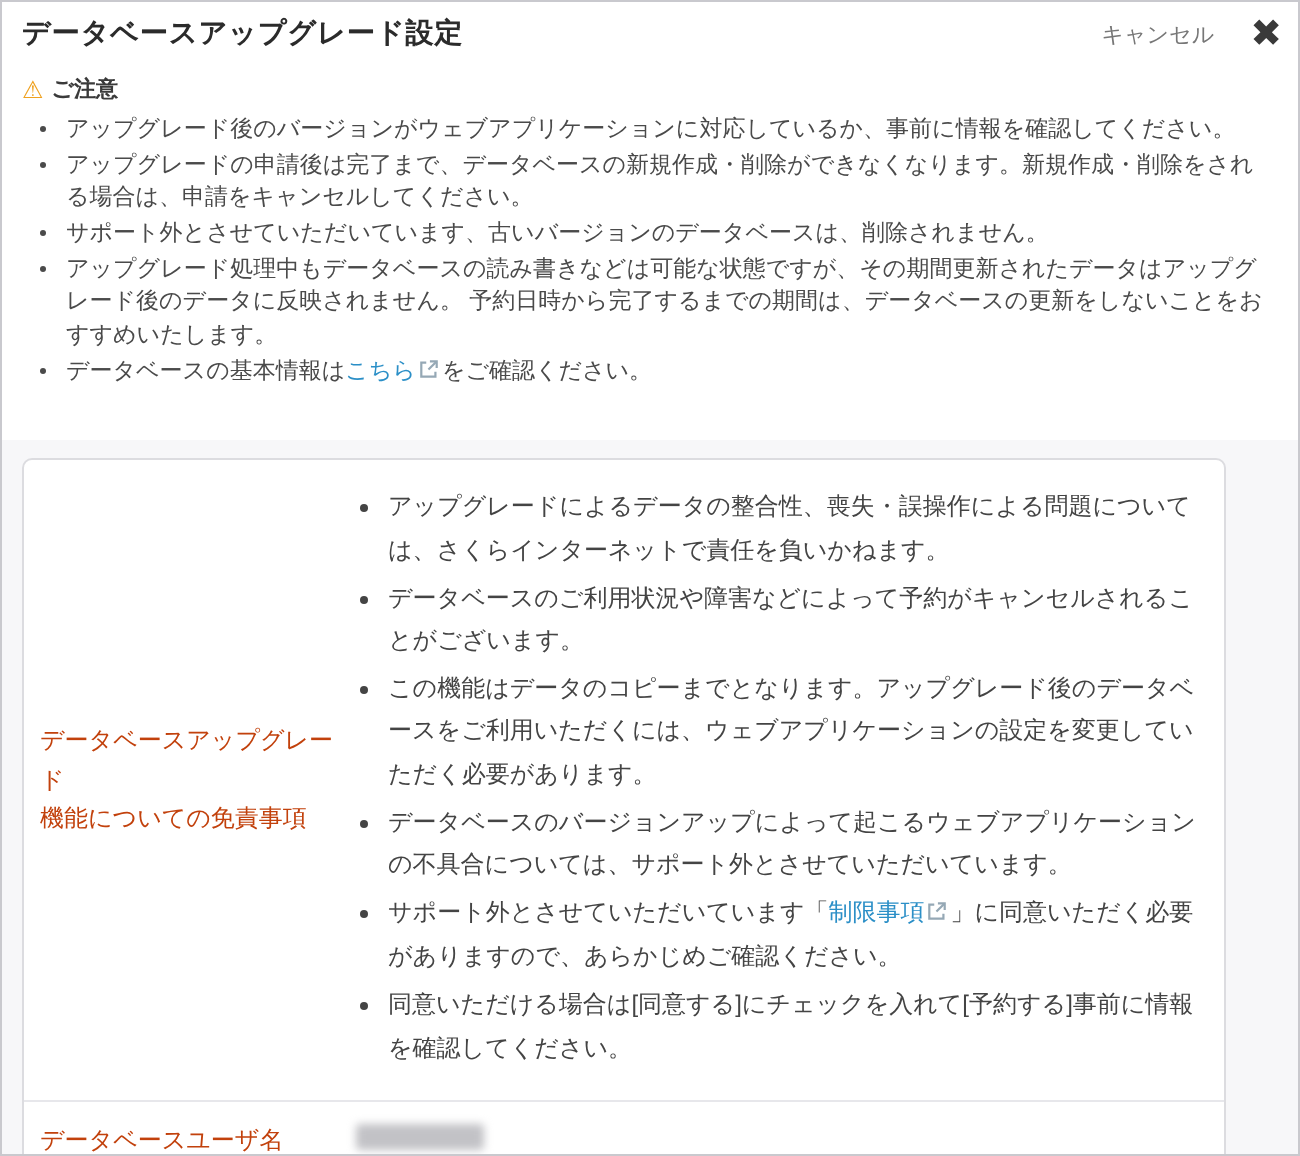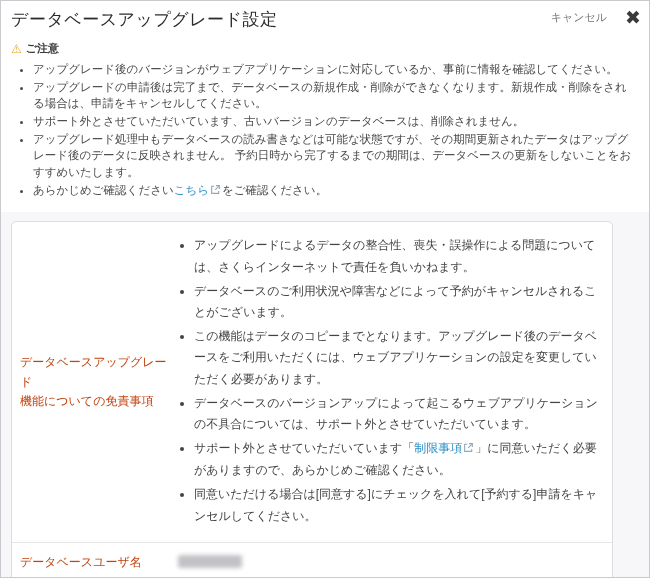--- a/index.html
+++ b/index.html
@@ -3,29 +3,29 @@
 <meta charset="utf-8">
 <style>
   html,body{margin:0;padding:0}
   body{
     width:648px;height:576px;border:1px solid #c9c9ce;background:#fff;
     font-family:"Liberation Sans","DejaVu Sans",sans-serif;color:#333;
     overflow:hidden;display:flex;flex-direction:column;
   }
   
   .header{display:flex;justify-content:space-between;align-items:flex-start;padding:7px 8px 0 10px}
-  .title{font-size:17px;font-weight:normal;color:#2b2b2b;letter-spacing:.5px}
+  .title{font-size:14px;font-weight:bold;color:#2b2b2b;letter-spacing:.5px}
   .cancel{display:flex;align-items:center;gap:18px;cursor:pointer}
   .cancel-label{font-size:11px;color:#777}
   .x-icon{font-size:19px;color:#3a3a3a;font-weight:bold;line-height:1}
   
   .notice{padding:10px 14px 0 10px}
   .notice-head{font-size:11px;font-weight:bold;color:#3a3a3a;display:flex;gap:4px;align-items:center}
   .warn-icon{color:#efa11f;font-size:12px;line-height:1}
-  .notice ul{margin:5px 0 4px 0;padding-left:22px}
+  .notice ul{margin:5px 0 16px 0;padding-left:22px}
   .notice li{font-size:11.5px;color:#4a4a4a;line-height:1.45;margin-bottom:1px}
   a.link{color:#2b8fc7;text-decoration:none}
   .ext-icon{display:inline-block;vertical-align:-1px;margin:0 1px}
   
   .graywrap{background:#f7f7f9;margin-top:9px;flex:1;display:flex;flex-direction:column}
   .card{margin:9px 36px 0 10px;background:#fff;border:1px solid #dcdce0;border-radius:5px}
   .row{display:flex;border-bottom:1px solid #e7e7eb}
   .row:last-child{border-bottom:none}
   .row-label{width:158px;padding-left:8px;font-weight:normal;font-size:12px;color:#c2410c;flex-shrink:0;line-height:1.6}
   .row-value{flex:1;min-width:0}
@@ -57,21 +57,21 @@
   <div class="notice-head">
     <span class="warn-icon">⚠</span>
     <span>ご注意</span>
   </div>
   <ul>
     <li><span>アップグレード後のバージョンがウェブアプリケーションに対応しているか、事前に情報を確認してください。</span></li>
     <li><span>アップグレードの申請後は完了まで、データベースの新規作成・削除ができなくなります。新規作成・削除をされる場合は、申請をキャンセルしてください。</span></li>
     <li><span>サポート外とさせていただいています、古いバージョンのデータベースは、削除されません。</span></li>
     <li><span>アップグレード処理中もデータベースの読み書きなどは可能な状態ですが、その期間更新されたデータはアップグレード後のデータに反映されません。 予約日時から完了するまでの期間は、データベースの更新をしないことをおすすめいたします。</span></li>
     <li>
-      <span>あらかじめご確認ください</span><a class="link" href="#">こちら</a><span class="ext-icon"><svg width="11" height="11" viewBox="0 0 12 12">
+      <span>データベースの基本情報は</span><a class="link" href="#">こちら</a><span class="ext-icon"><svg width="11" height="11" viewBox="0 0 12 12">
             <path d="M4.5 2.5 H1.8 V10.2 H9.5 V7.5" fill="none" stroke="#95a8b5" stroke-width="1.2"></path>
             <path d="M6.5 1.8 H10.2 V5.5" fill="none" stroke="#95a8b5" stroke-width="1.2"></path>
             <line x1="10" y1="2" x2="5.7" y2="6.3" stroke="#95a8b5" stroke-width="1.2"></line>
           </svg></span><span>をご確認ください。</span>
     </li>
   </ul>
 </div>
 
 <div class="graywrap">
   <div class="card">
@@ -87,21 +87,21 @@
           <li><span>データベースのご利用状況や障害などによって予約がキャンセルされることがございます。</span></li>
           <li><span>この機能はデータのコピーまでとなります。アップグレード後のデータベースをご利用いただくには、ウェブアプリケーションの設定を変更していただく必要があります。</span></li>
           <li><span>データベースのバージョンアップによって起こるウェブアプリケーションの不具合については、サポート外とさせていただいています。</span></li>
           <li>
             <span>サポート外とさせていただいています「</span><a class="link" href="#">制限事項</a><span class="ext-icon"><svg width="11" height="11" viewBox="0 0 12 12">
                   <path d="M4.5 2.5 H1.8 V10.2 H9.5 V7.5" fill="none" stroke="#95a8b5" stroke-width="1.2"></path>
                   <path d="M6.5 1.8 H10.2 V5.5" fill="none" stroke="#95a8b5" stroke-width="1.2"></path>
                   <line x1="10" y1="2" x2="5.7" y2="6.3" stroke="#95a8b5" stroke-width="1.2"></line>
                 </svg></span><span>」に同意いただく必要がありますので、あらかじめご確認ください。</span>
           </li>
-          <li><span>同意いただける場合は[同意する]にチェックを入れて[予約する]申請をキャンセルしてください。</span></li>
+          <li><span>同意いただける場合は[同意する]にチェックを入れて[予約する]事前に情報を確認してください。</span></li>
         </ul>
       </div>
     </div>
 
     <div class="row row-user">
       <div class="row-label">データベースユーザ名</div>
       <div class="row-value">
         <span class="blur-box blur-gray"></span>
       </div>
     </div>

